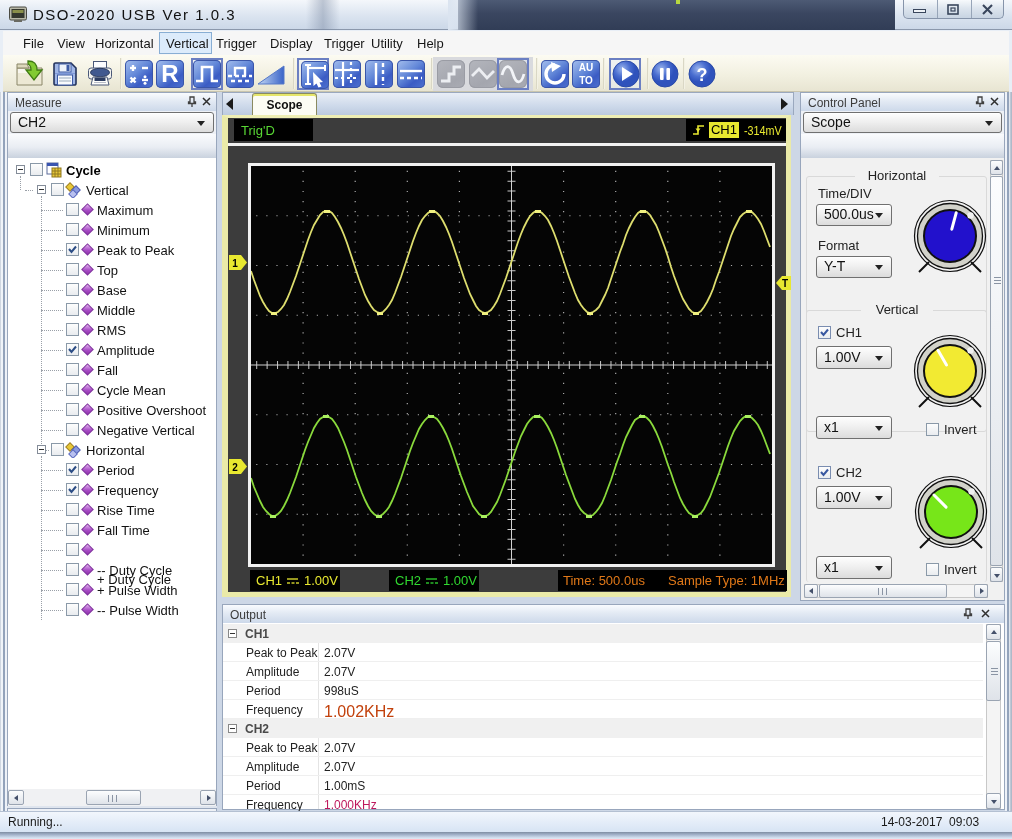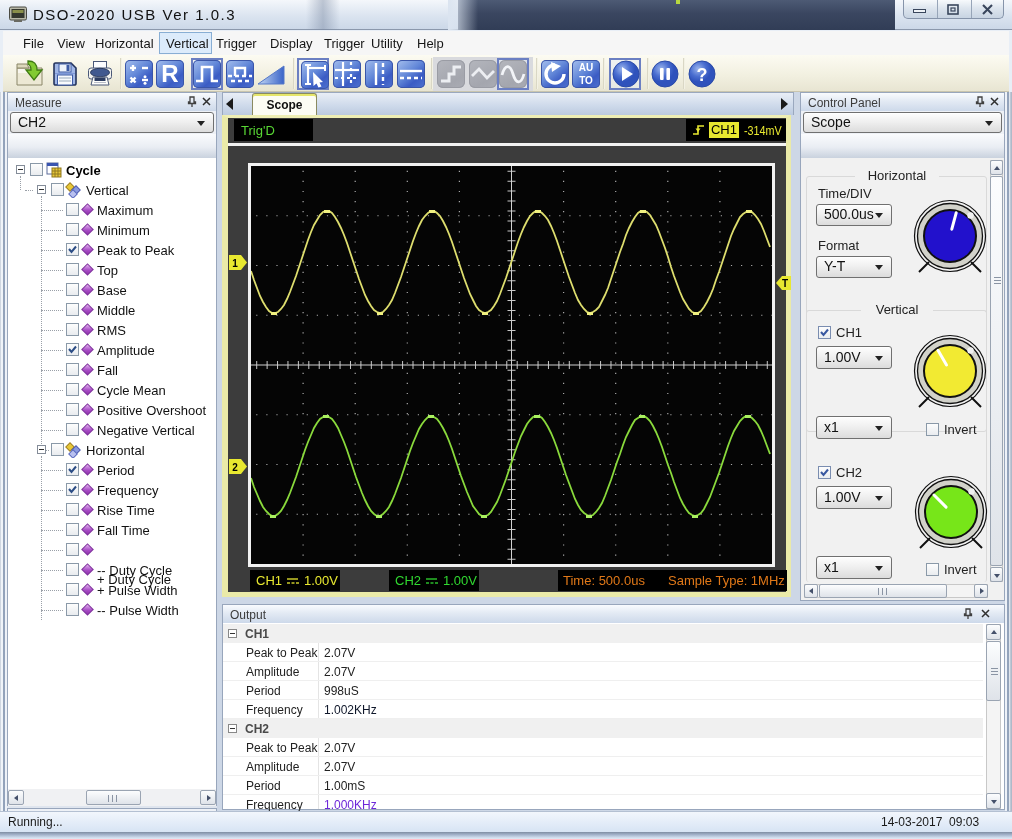--- a/index.html
+++ b/index.html
@@ -649,38 +649,38 @@
 <div class="abs" style="left:246px;top:646px;font-size:12px;color:#222">Peak to Peak</div>
 <div class="abs" style="left:324px;top:646px;font-size:12px;color:#222">2.07V</div>
 <div class="abs" style="left:223px;top:662px;width:760px;height:19px;border-bottom:1px solid #efefef"></div>
 <div class="abs" style="left:246px;top:665px;font-size:12px;color:#222">Amplitude</div>
 <div class="abs" style="left:324px;top:665px;font-size:12px;color:#222">2.07V</div>
 <div class="abs" style="left:223px;top:681px;width:760px;height:19px;border-bottom:1px solid #efefef"></div>
 <div class="abs" style="left:246px;top:684px;font-size:12px;color:#222">Period</div>
 <div class="abs" style="left:324px;top:684px;font-size:12px;color:#222">998uS</div>
 <div class="abs" style="left:223px;top:700px;width:760px;height:19px;border-bottom:1px solid #efefef"></div>
 <div class="abs" style="left:246px;top:703px;font-size:12px;color:#222">Frequency</div>
-<div class="abs" style="left:324px;top:703px;font-size:12px;color:#0f172a">1.002KHz</div>
+<div class="abs" style="left:324px;top:703px;font-size:16px;color:#c2410c">1.002KHz</div>
 <div class="abs" style="left:223px;top:719px;width:760px;height:19px;background:#f0f0f0"></div>
 <div class="abs" style="left:228px;top:724px;width:9px;height:9px;border:1px solid #888;background:#fff">
     <div class="abs" style="left:1px;top:3px;width:5px;height:1px;background:#333"></div>
   </div>
 <div class="abs" style="left:245px;top:722px;font-size:12px;font-weight:bold;color:#4a4a4a">CH2</div>
 <div class="abs" style="left:223px;top:738px;width:760px;height:19px;border-bottom:1px solid #efefef"></div>
 <div class="abs" style="left:246px;top:741px;font-size:12px;color:#222">Peak to Peak</div>
 <div class="abs" style="left:324px;top:741px;font-size:12px;color:#222">2.07V</div>
 <div class="abs" style="left:223px;top:757px;width:760px;height:19px;border-bottom:1px solid #efefef"></div>
 <div class="abs" style="left:246px;top:760px;font-size:12px;color:#222">Amplitude</div>
 <div class="abs" style="left:324px;top:760px;font-size:12px;color:#222">2.07V</div>
 <div class="abs" style="left:223px;top:776px;width:760px;height:19px;border-bottom:1px solid #efefef"></div>
 <div class="abs" style="left:246px;top:779px;font-size:12px;color:#222">Period</div>
 <div class="abs" style="left:324px;top:779px;font-size:12px;color:#222">1.00mS</div>
 <div class="abs" style="left:223px;top:795px;width:760px;height:19px;border-bottom:1px solid #efefef"></div>
 <div class="abs" style="left:246px;top:798px;font-size:12px;color:#222">Frequency</div>
-<div class="abs" style="left:324px;top:798px;font-size:12px;color:#6d28d9">1.000KHz</div>
+<div class="abs" style="left:324px;top:798px;font-size:12px;color:#be185d">1.000KHz</div>
 <div class="abs" style="left:986px;top:624px;width:15px;height:185px;background:#f4f4f4;border:1px solid #c8c8c8"></div>
 <div class="sbtn" style="left:986px;top:624px;width:15px;height:16px">
     <div class="tri" style="left:4px;top:5px;border:3.5px solid transparent;border-bottom:4.5px solid #44506a;border-top:none"></div>
   </div>
 <div class="sbtn" style="left:986px;top:793px;width:15px;height:16px">
     <div class="tri" style="left:4px;top:6px;border:3.5px solid transparent;border-top:4.5px solid #44506a;border-bottom:none"></div>
   </div>
 <div class="sbtn" style="left:986px;top:641px;width:15px;height:60px">
     <div class="abs" style="left:4px;top:26px;width:7px;height:1px;background:#8a94a4;box-shadow:0 3px 0 #8a94a4,0 6px 0 #8a94a4"></div>
   </div>

